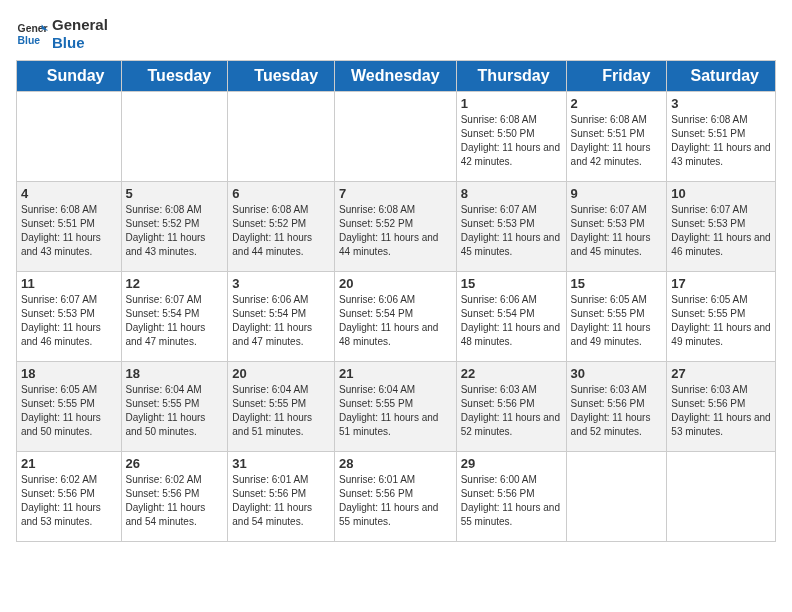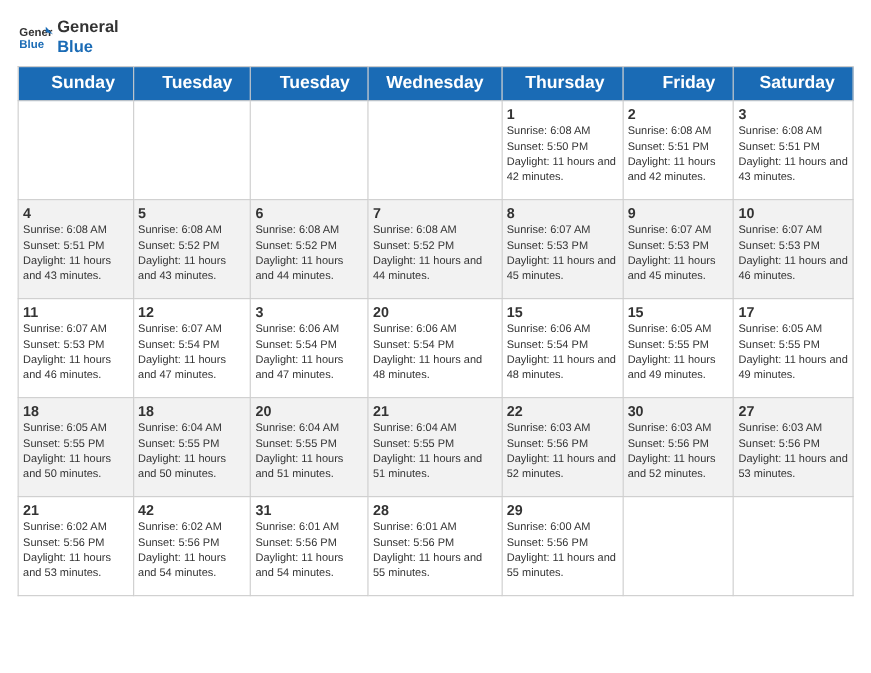--- a/index.html
+++ b/index.html
@@ -216,21 +216,21 @@
           <div class="day-num">27</div>
           <div class="day-info">Sunrise: 6:03 AM<br>Sunset: 5:56 PM<br>Daylight: 11 hours and 53 minutes.</div>
         </td>
       </tr>
       <tr>
         <td>
           <div class="day-num">21</div>
           <div class="day-info">Sunrise: 6:02 AM<br>Sunset: 5:56 PM<br>Daylight: 11 hours and 53 minutes.</div>
         </td>
         <td>
-          <div class="day-num">42</div>
+          <div class="day-num">26</div>
           <div class="day-info">Sunrise: 6:02 AM<br>Sunset: 5:56 PM<br>Daylight: 11 hours and 54 minutes.</div>
         </td>
         <td>
           <div class="day-num">31</div>
           <div class="day-info">Sunrise: 6:01 AM<br>Sunset: 5:56 PM<br>Daylight: 11 hours and 54 minutes.</div>
         </td>
         <td>
           <div class="day-num">28</div>
           <div class="day-info">Sunrise: 6:01 AM<br>Sunset: 5:56 PM<br>Daylight: 11 hours and 55 minutes.</div>
         </td>

